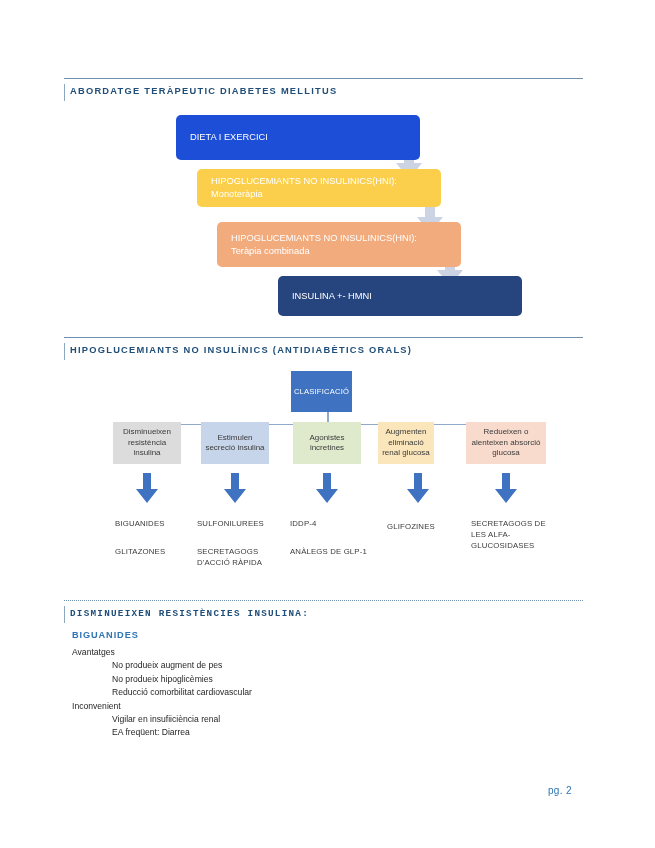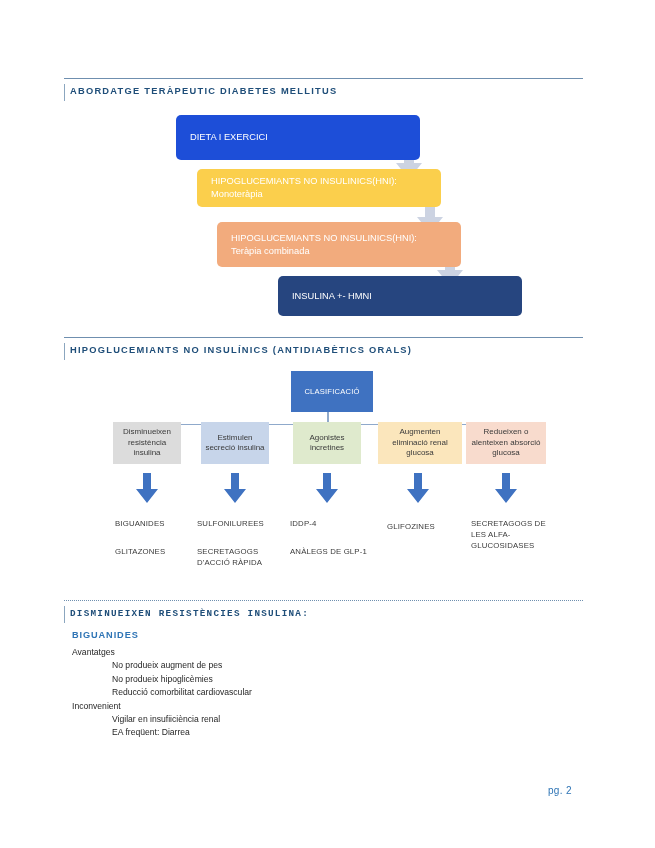--- a/index.html
+++ b/index.html
@@ -81,21 +81,21 @@
   }
   .flow-arrow svg { display: block; width: 100%; height: 100%; }
   #arrow-1 { left: 396px; top: 145px; }
   #arrow-2 { left: 417px; top: 199px; }
   #arrow-3 { left: 437px; top: 252px; }
 
   
   .cls-root {
     position: absolute;
     left: 291px; top: 371px;
-    width: 82px; height: 41px;
+    width: 61px; height: 41px;
     background: #3f72c1;
     color: #ffffff;
     font-size: 7.6px;
     display: flex;
     align-items: center;
     justify-content: center;
     letter-spacing: 0.2px;
   }
   .tree-line { position: absolute; background: #8fa9cb; }
   #tline-stem-top  { left: 327.2px; top: 412px; width: 1.4px; height: 13px; }
@@ -116,21 +116,21 @@
     display: flex;
     align-items: center;
     justify-content: center;
     text-align: center;
     padding: 0 3px;
     box-sizing: border-box;
   }
   #cat-1 { left: 113px; width: 68px;  background: #dcdcdc; }
   #cat-2 { left: 201px; width: 68px;  background: #c7d5ea; }
   #cat-3 { left: 293px; width: 68px;  background: #dfeacd; }
-  #cat-4 { left: 378px; width: 84px;  background: #fbe6bc; }
+  #cat-4 { left: 378px; width: 56px;  background: #fbe6bc; }
   #cat-5 { left: 466px; width: 80px;  background: #f8dbcd; }
 
   
   .blue-arrow {
     position: absolute;
     top: 473px;
     width: 22px;
     height: 30px;
   }
   .blue-arrow svg { display: block; width: 100%; height: 100%; }

